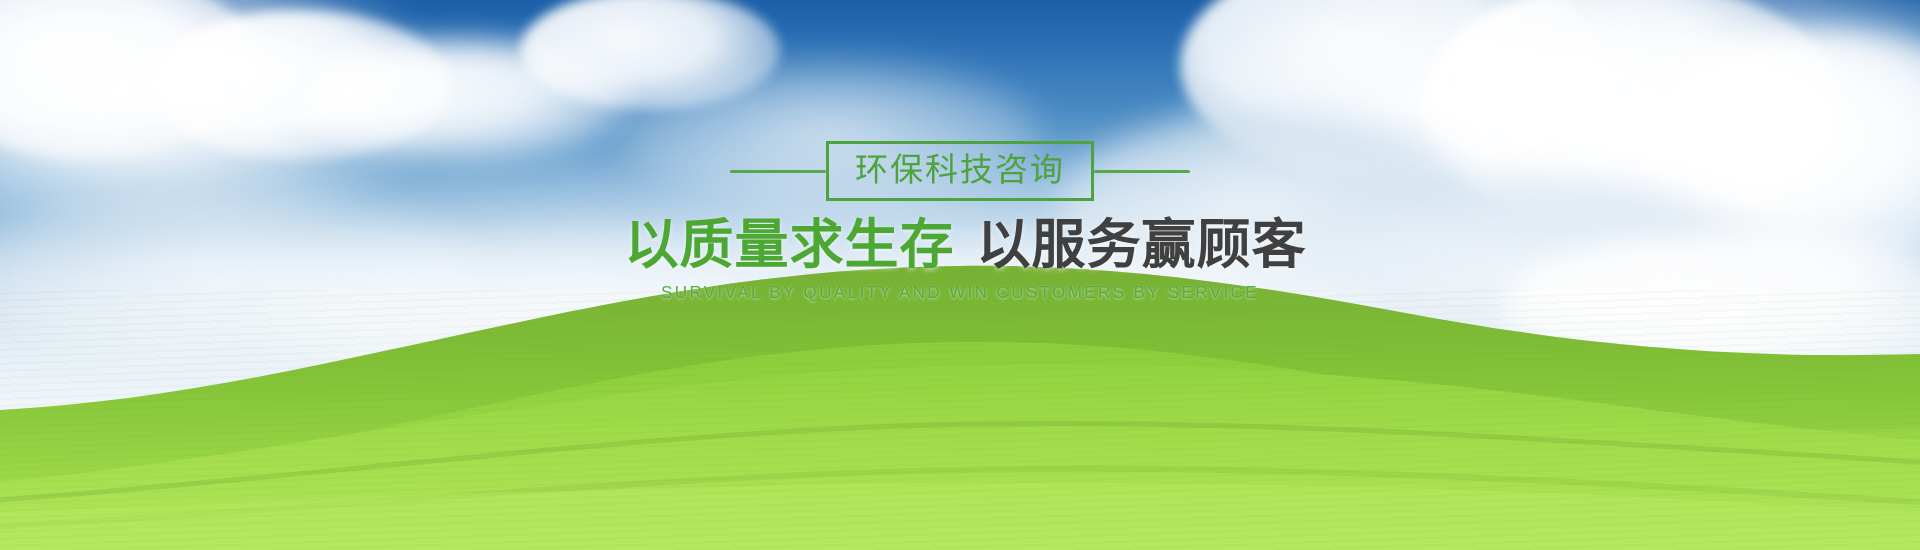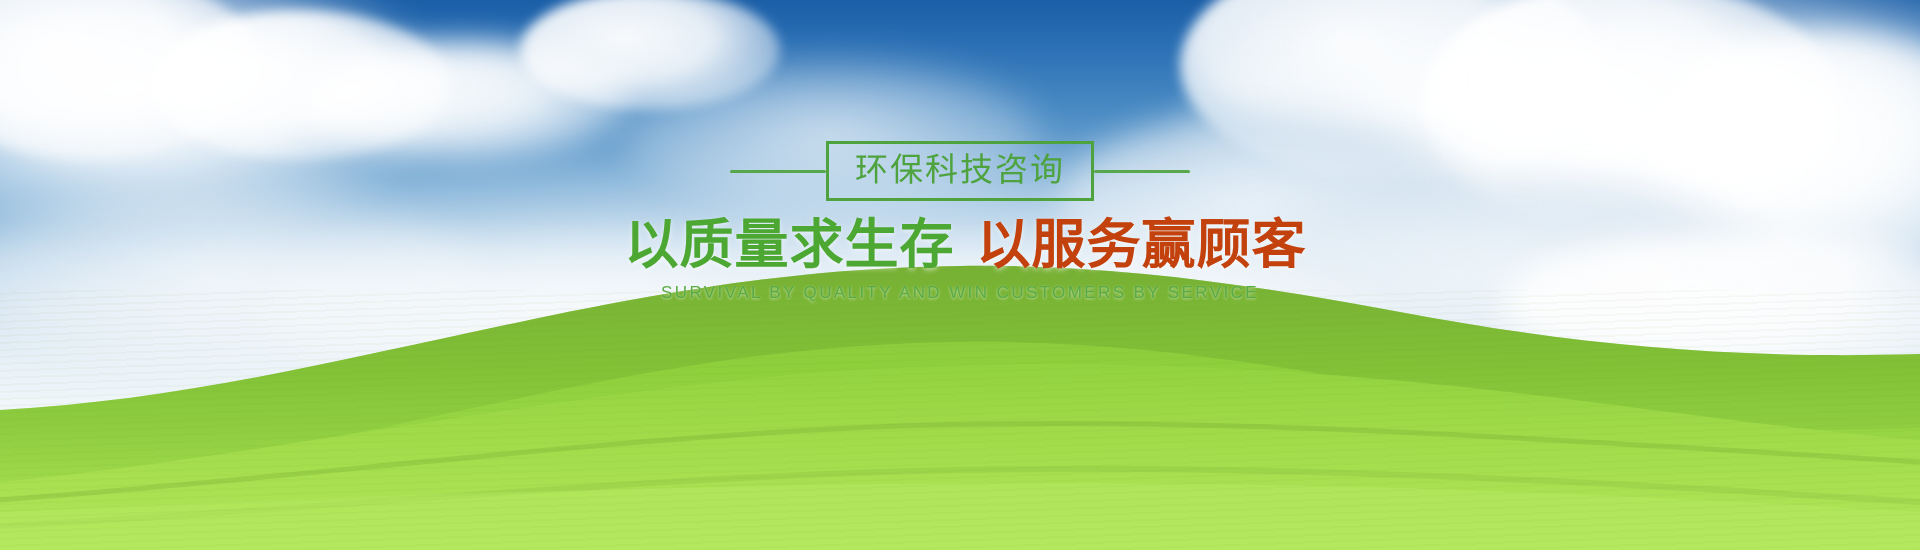--- a/index.html
+++ b/index.html
@@ -176,21 +176,21 @@
     white-space: nowrap;
     font-family: "DejaVu Sans", "Liberation Sans", sans-serif;
     font-weight: bold;
     font-size: 54px;
     letter-spacing: 1px;
     line-height: 1.06;
     text-shadow: 0 2px 5px rgba(255,255,255,0.55);
   }
   .headline .seg-green { color: #4ca832; margin-left: 11px; }
   .headline .seg-gap   { display: inline-block; width: 22px; }
-  .headline .seg-orange{ color: #c2410c; }
+  .headline .seg-orange{ color: #404040; }
 
   .subline {
     margin-top: 10px;
     font-family: "Liberation Sans", "DejaVu Sans", sans-serif;
     font-size: 17px;
     letter-spacing: 2.4px;
     color: #5aab46;
     white-space: nowrap;
     text-shadow: 0 1px 3px rgba(255,255,255,0.6);
   }

